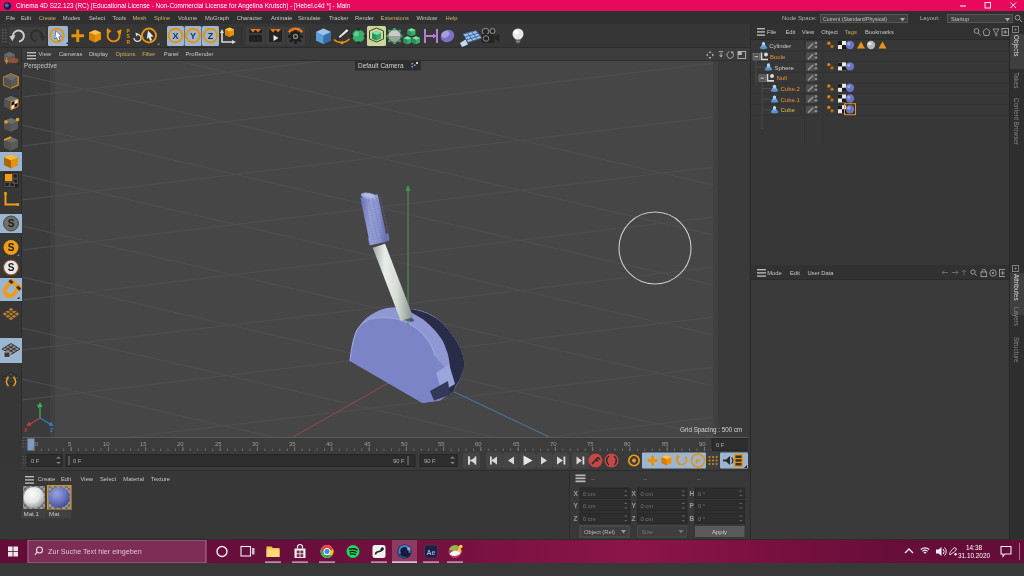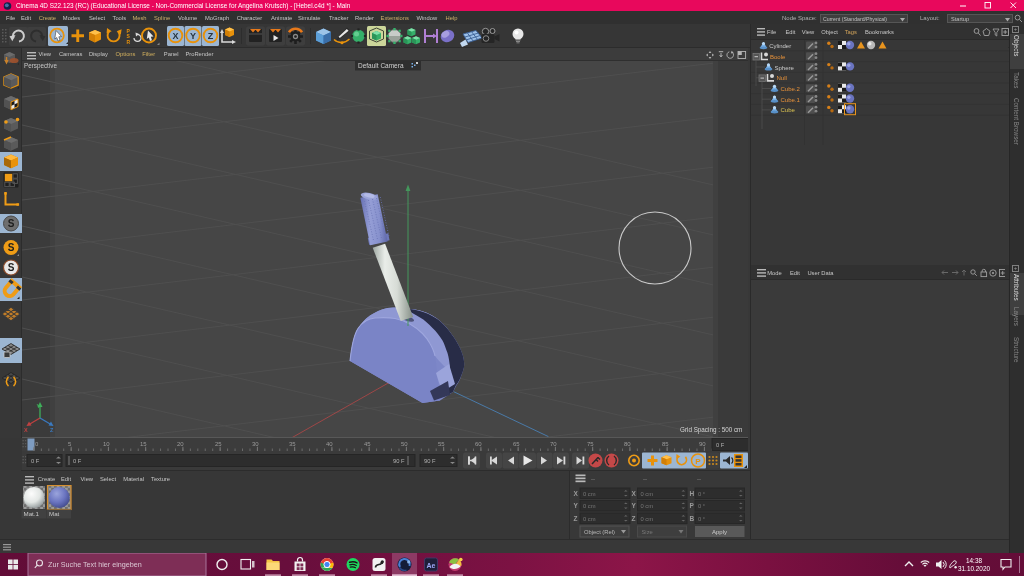--- a/index.html
+++ b/index.html
@@ -975,21 +975,21 @@
   <div class="abs" style="left:2.5px;top:11px;writing-mode:vertical-rl;font-size:6.3px;color:#dcdcdc;">Objects</div>
   <div class="abs" style="left:2.5px;top:48px;writing-mode:vertical-rl;font-size:6.3px;color:#8a8a8a;">Takes</div>
   <div class="abs" style="left:2.5px;top:74px;writing-mode:vertical-rl;font-size:6.3px;color:#8a8a8a;">Content Browser</div>
   <div class="abs" style="left:2px;top:241px;width:7px;height:7px;border:1px solid #808080;color:#9a9a9a;font-size:6px;line-height:5px;text-align:center;">+</div>
   <div class="abs" style="left:0;top:249px;width:15px;height:42px;background:#3f3f3f;"></div>
   <div class="abs" style="left:2.5px;top:250px;writing-mode:vertical-rl;font-size:6.3px;color:#dcdcdc;">Attributes</div>
   <div class="abs" style="left:2.5px;top:283px;writing-mode:vertical-rl;font-size:6.3px;color:#8a8a8a;">Layers</div>
   <div class="abs" style="left:2.5px;top:313px;writing-mode:vertical-rl;font-size:6.3px;color:#8a8a8a;">Structure</div>
 </div>
 
-<div class="abs" style="left:0;top:553px;width:1024px;height:23px;background:linear-gradient(90deg,#620c37 0%,#680e3c 28%,#7c1243 50%,#8c1548 62%,#7a1040 75%,#660d39 88%,#640d38 100%);" id="taskbar">
+<div class="abs" style="left:0;top:540px;width:1024px;height:23px;background:linear-gradient(90deg,#620c37 0%,#680e3c 28%,#7c1243 50%,#8c1548 62%,#7a1040 75%,#660d39 88%,#640d38 100%);" id="taskbar">
 <svg class="abs" style="left:0;top:0;" width="1024" height="23" viewBox="0 0 1024 23">
 
   <g fill="#e9e9e9">
           <rect x="8" y="6.5" width="4.6" height="4.6"></rect>
           <rect x="13.4" y="6.5" width="4.6" height="4.6"></rect>
           <rect x="8" y="11.9" width="4.6" height="4.6"></rect>
           <rect x="13.4" y="11.9" width="4.6" height="4.6"></rect>
         </g>
 
   <rect x="28" y="0" width="178" height="23" fill="#7e2e56" stroke="#a8749a" stroke-width="1"></rect>

